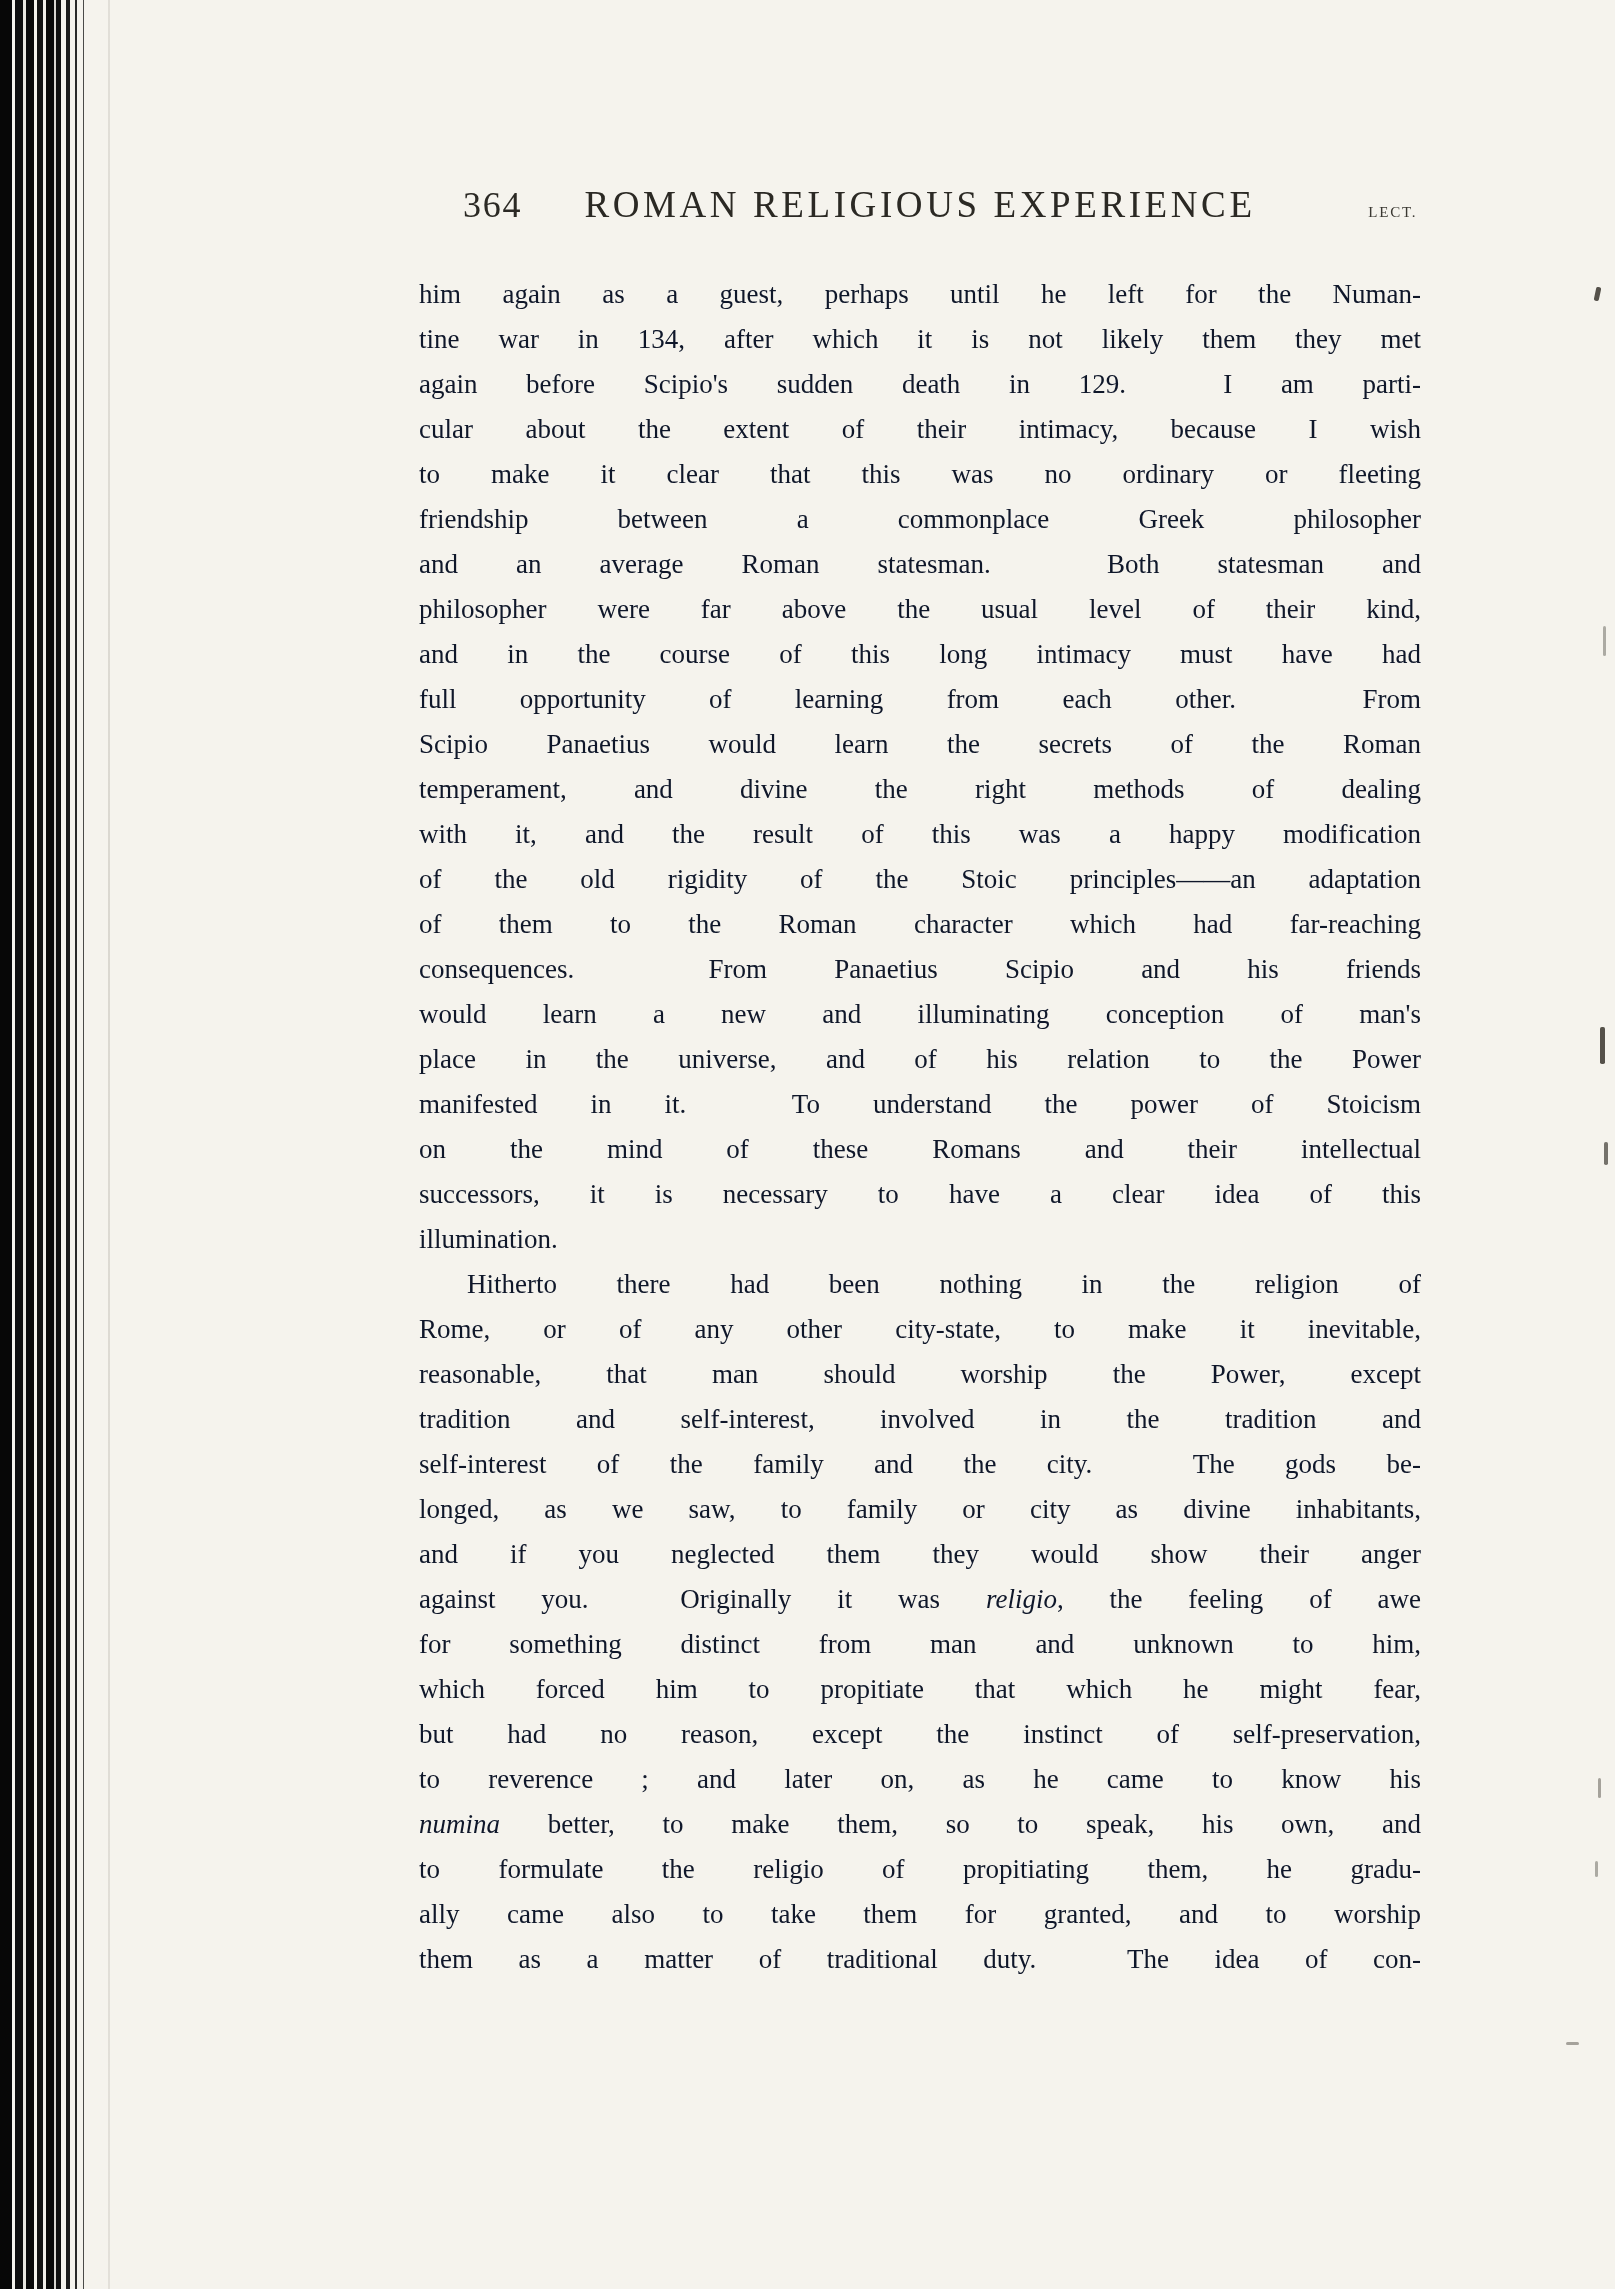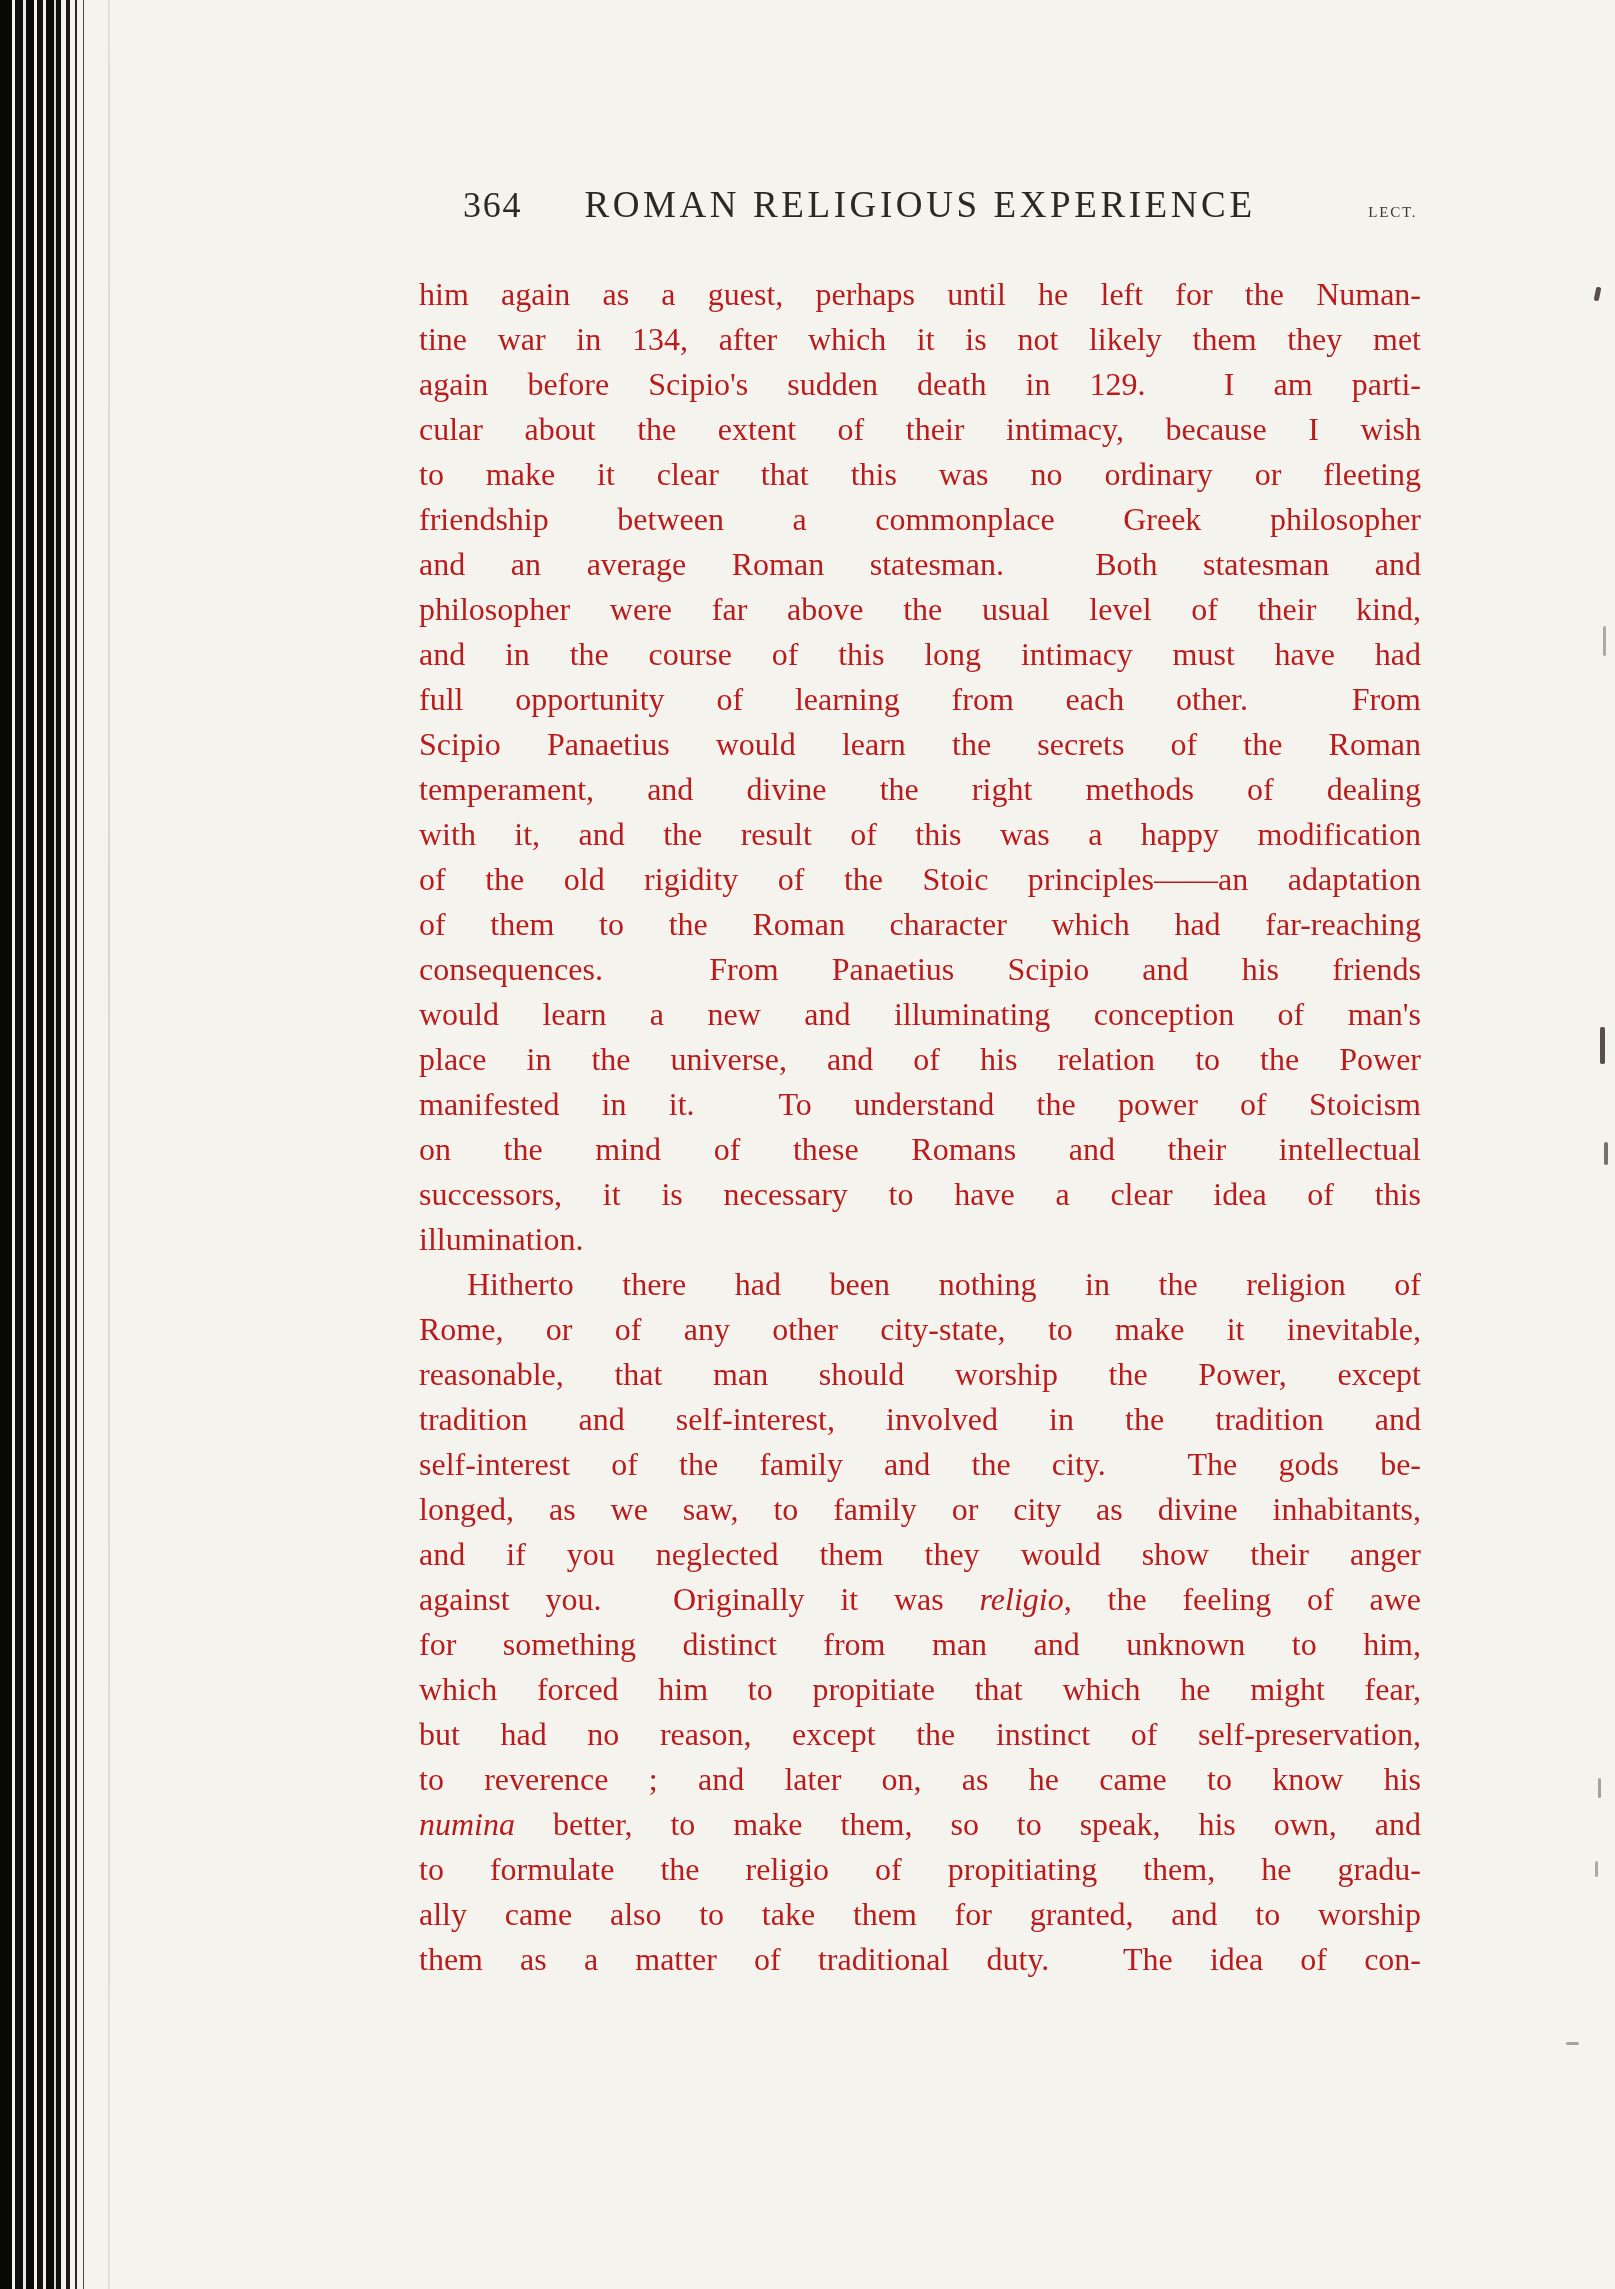--- a/index.html
+++ b/index.html
@@ -95,26 +95,26 @@
   .side-label {
     position: absolute;
     right: 3.6px; bottom: 5.3px;
     font-size: 15px;
     letter-spacing: 1.8px;
     color: #3a3832;
   }
 
   .text-block { }
   .line {
-    font-size: 32px;
+    font-size: 27px;
     line-height: 45px;
     text-align: justify;
     text-align-last: justify;
     white-space: pre-wrap;
-    color: #b91c1c;
+    color: #0f172a;
   }
   .line.nojust { text-align-last: left; }
   .line.indent { padding-left: 48px; }
   .line i { font-style: italic; }
 </style>
 </head>
 <body>
 
 <div class="binding"></div>
 <div class="binding-crease"></div>

